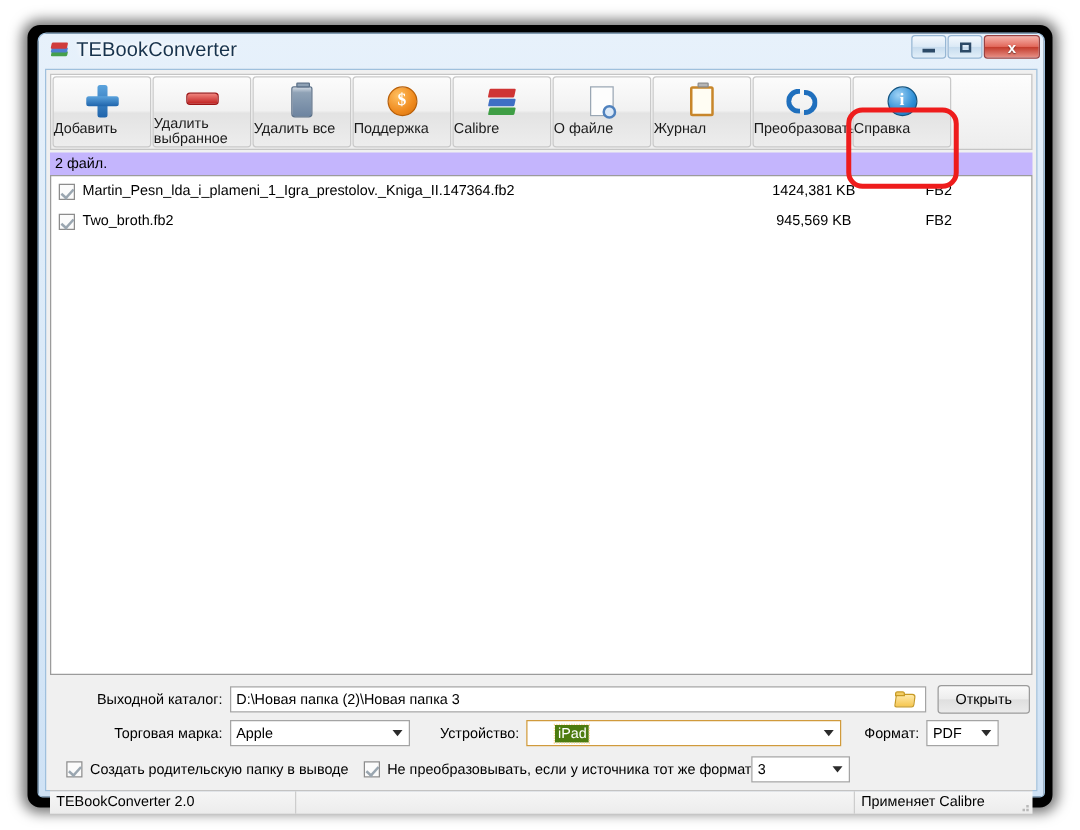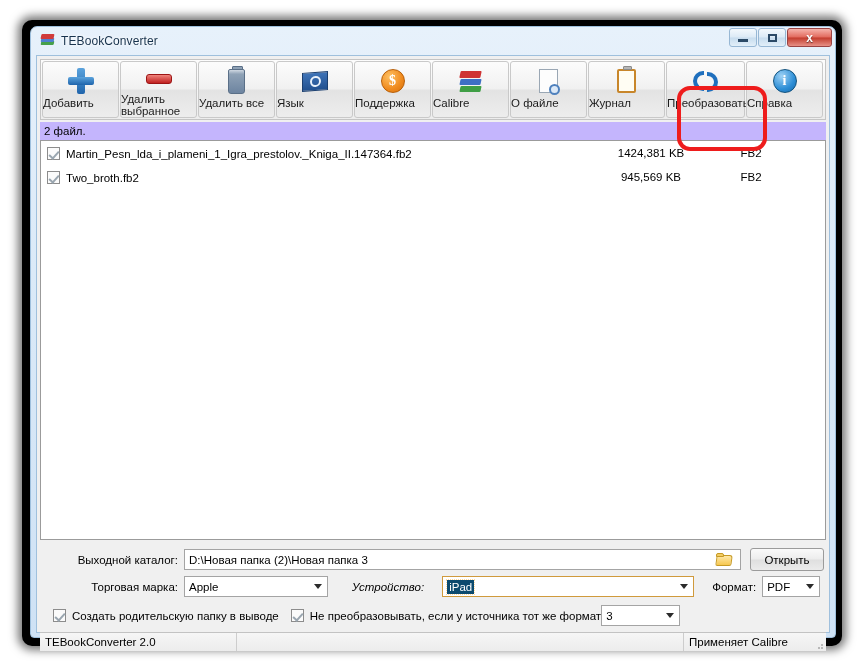--- a/index.html
+++ b/index.html
@@ -38,21 +38,21 @@
   }
   .app-icon {
     width: 16px; height: 16px; margin-left: 8px; margin-right: 6px;
     position: relative; flex: none;
   }
   .bk { position:absolute; border-radius:1px; }
   .bk1 { width:13px; height:4px; left:2px; top:8px; background:#46a04a; transform:skewX(-12deg); }
   .bk2 { width:13px; height:4px; left:2px; top:5px; background:#4f7fd0; transform:skewX(-12deg); }
   .bk3 { width:13px; height:5px; left:2px; top:1px; background:#d03b3b; transform:skewX(-12deg); }
   .title-text {
-    font-size: 12px; color: #18334d; text-shadow: 0 0 3px #fff, 0 0 5px #fff;
+    font-size: 16px; color: #18334d; text-shadow: 0 0 3px #fff, 0 0 5px #fff;
     letter-spacing: .1px;
   }
   .wincontrols {
     position: absolute; right: 3px; top: 1px;
     display: flex; gap: 0px;
   }
   .wbtn {
     width: 28px; height: 19px; margin-left: 1px;
     border: 1px solid #97b7d4; border-radius: 3px;
     background: linear-gradient(180deg,#f4f9fd 0%,#dceaf6 48%,#c7dcee 52%,#e2eff9 100%);
@@ -166,21 +166,21 @@
     background: linear-gradient(180deg,#fdfdfd 0%,#f3f3f3 60%,#eaeaea 100%);
     border-bottom: 1px solid #d6d6d6; }
   .lv-th { font-size: 11.5px; color: #1b1b1b; display:flex; align-items:center;
     border-right: 1px solid #dcdcdc; box-sizing: border-box; padding: 0 6px; }
   .lv-th.name { width: 560px; justify-content: flex-start; }
   .lv-th.size { width: 100px; justify-content: center; }
   .lv-th.fmt  { width: 100px; justify-content: center; }
   .lv-th.pad  { flex: 1; border-right: none; }
   .lv-row { display: flex; height: 24px; align-items: center; }
   .lv-td { font-size: 11.5px; color: #000; display: flex; align-items: center; box-sizing: border-box; }
-  .lv-td.name { width: 560px; padding-left: 6px; align-items: flex-end; }
+  .lv-td.name { width: 560px; padding-left: 6px; }
   .lv-td.size { width: 100px; justify-content: center; }
   .lv-td.fmt  { width: 100px; justify-content: center; }
   .cbx {
     width: 13px; height: 13px; border: 1px solid #8c8c8c; background: #fbfbfb;
     box-sizing: border-box; margin-right: 6px; flex: none; position: relative;
   }
   .cbx.checked:after {
     content:""; position:absolute; left:3px; top:1px; width:4px; height:8px;
     border:solid #9aa6b0; border-width: 0 2px 2px 0; transform: rotate(42deg);
   }
@@ -219,21 +219,21 @@
     padding-left: 4px; position: relative;
   }
   .combo .arrow {
     position: absolute; right: 0; top: 0; bottom: 0; width: 18px;
     display:flex; align-items:center; justify-content:center;
   }
   .caret { width: 0; height: 0; border-left: 4px solid transparent; border-right: 4px solid transparent;
            border-top: 5px solid #2b2b2b; }
   .combo.selected { border: 1px solid #d09a3c; }
   .combo.selected .sel-text {
-    background: #0c4a6e; color: #fff; padding: 1px 2px; outline: 1px dotted #ffd89a;
+    background: #4d7c0f; color: #fff; padding: 1px 2px; outline: 1px dotted #ffd89a; margin-left: 18px;
   }
   .chk-inline { display: flex; align-items: center; font-size: 11.5px; color: #000; }
 
   
   .statusbar {
     position: absolute; left: 3px; top: 576px; width: 786px; height: 19px;
     background: linear-gradient(180deg,#f6f6f6,#ececec);
     border-top: 1px solid #c3c3c3; box-sizing: border-box; display: flex; align-items: center;
   }
   .sb-cell { font-size: 11.5px; color: #000; padding: 0 5px; display:flex; align-items:center; height:100%; }
@@ -291,26 +291,20 @@
 выбранное</div>
         </div>
 
         <div class="tb-btn">
           <div class="tb-ico">
               <span class="ic-bin"></span>
             </div>
           <div class="tb-lab">Удалить все</div>
         </div>
 
-        <div class="tb-btn">
-          <div class="tb-ico">
-              <span class="ic-flag"></span>
-            </div>
-          <div class="tb-lab">Язык</div>
-        </div>
 
         <div class="tb-btn">
           <div class="tb-ico">
             <span class="ic-coin">$</span>
           </div>
           <div class="tb-lab">Поддержка</div>
         </div>
 
         <div class="tb-btn">
           <div class="tb-ico">
@@ -391,21 +385,21 @@
 
         <div class="row" style="left:0px; top:33px; width:786px;">
           <div class="lbl" style="width:138px; text-align:right; padding-right:6px;">Торговая марка:</div>
           <div class="combo" style="width:144px;">
             <span>Apple</span>
             <span class="arrow">
                 <span class="caret"></span>
               </span>
           </div>
 
-          <div class="lbl" style="margin-left:24px; margin-right:18px;font-style:italic;">Устройство:</div>
+          <div class="lbl" style="margin-left:24px; margin-right:6px;">Устройство:</div>
           <div class="combo selected" style="width:252px;">
             <span class="sel-text">iPad</span>
             <span class="arrow">
                 <span class="caret"></span>
               </span>
           </div>
 
           <div class="lbl" style="margin-left:18px; margin-right:6px;">Формат:</div>
           <div class="combo" style="width:58px;text-align:center;">
             <span>PDF</span>

